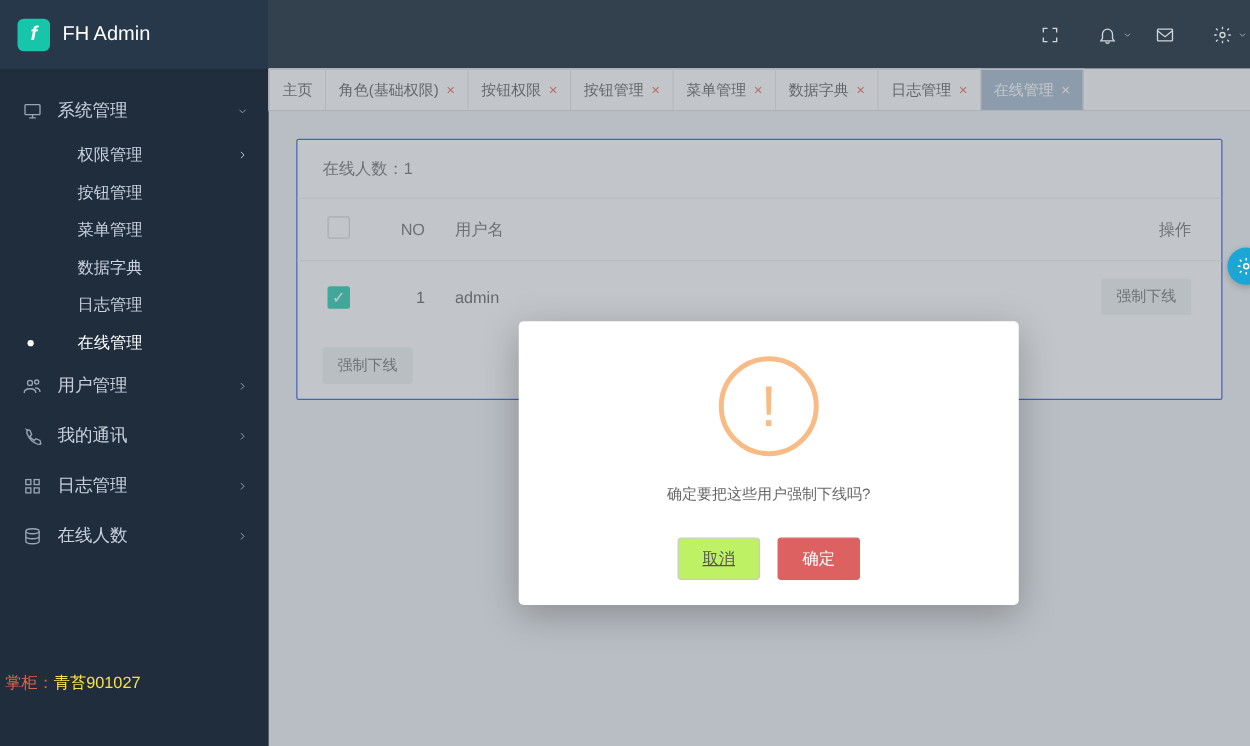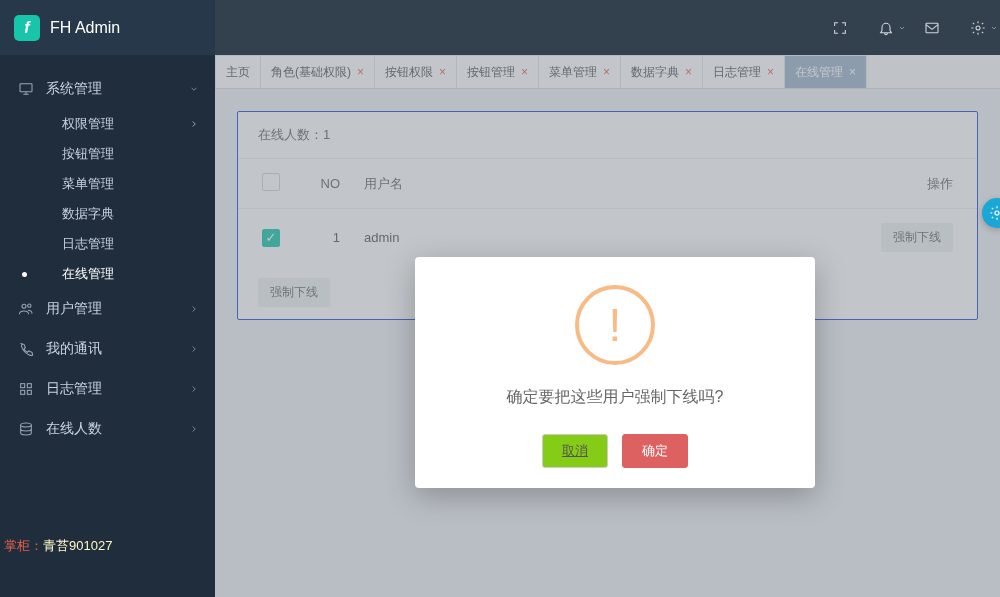--- a/index.html
+++ b/index.html
@@ -27,21 +27,21 @@
   .menu { flex: 1; overflow-y: auto; padding-top: 14px; }
   .menu-item, .submenu-item { display: flex; align-items: center; height: 40px; padding: 0 16px; cursor: pointer; color: var(--text-light); }
   .menu-item .mi-icon { width: 20px; display: flex; align-items: center; justify-content: center; margin-right: 10px; color: var(--text-muted); }
   .menu-item .mi-arrow { margin-left: auto; color: var(--text-muted); }
   .submenu { padding-left: 46px; text-align: right; }
   .submenu-item { height: 30px; font-size: 13px; justify-content: space-between; }
   .submenu-item.active { color: #fff; }
   .submenu-item.active::before { content: ""; width: 5px; height: 5px; border-radius: 50%; background: #fff; position: absolute; left: 22px; }
   .footer-note { position: absolute; left: 0; bottom: 42px; padding: 0 4px; font-size: 13px; }
   .footer-note .a { color: var(--tab-close); }
-  .footer-note .b { color: #fef9c3; }
+  .footer-note .b { color: #fde047; }
 
   
   .header { position: absolute; left: 215px; top: 0; right: 0; height: 55px; background: var(--header-bg); display: flex; align-items: center; justify-content: flex-end; padding: 0 12px; gap: 26px; }
   .header .hbtn { color: #d0d6dd; cursor: pointer; width: 20px; height: 20px; display: flex; align-items: center; justify-content: center; position: relative; }
 
   
   .tabbar { position: absolute; left: 215px; top: 55px; right: 0; height: 34px; background: #fafafa; border-bottom: 1px solid #ddd; display: flex; align-items: stretch; }
   .tab { display: flex; align-items: center; padding: 0 10px; border-right: 1px solid #e6e6e6; font-size: 12px; color: #555; cursor: pointer; position: relative; background: #fff; border-top: 1px solid #e6e6e6; }
   .tab:first-child { border-left: 1px solid #e6e6e6; }
   .tab .tclose { margin-left: 6px; color: var(--tab-close); font-size: 12px; line-height: 1; }
@@ -62,24 +62,24 @@
   .chk.checked { background: var(--accent); border-color: var(--accent); color: #fff; }
   .chip-btn { background: #eef0f3; border: none; border-radius: 2px; padding: 6px 12px; color: #666; font-size: 12px; cursor: pointer; }
   .card-ft { padding: 12px 20px; }
 
   
   .scrim { position: absolute; inset: 0; left: 215px; top: 55px; background: rgba(120,128,138,0.45); }
 
   
   .modal { position: absolute; width: 400px; background: #fff; border-radius: 4px; box-shadow: 0 8px 30px rgba(0,0,0,0.25); left: 415px; top: 257px; padding: 28px 20px 20px; text-align: center; }
   .warn-icon { width: 80px; height: 80px; border: 4px solid var(--warn-ring); border-radius: 50%; margin: 0 auto 22px; display: flex; align-items: center; justify-content: center; color: var(--warn-ring); font-size: 46px; }
-  .modal-msg { color: #666; font-size: 16px; margin-bottom: 26px; }
+  .modal-msg { color: #666; font-size: 12px; margin-bottom: 26px; }
   .modal-actions { display: flex; gap: 14px; justify-content: center; }
   .btn { min-width: 66px; height: 34px; border-radius: 3px; font-size: 13px; cursor: pointer; }
-  .btn-cancel { background: #84cc16; border: 1px solid #ccc; color: #555; text-decoration: underline; }
+  .btn-cancel { background: #bef264; border: 1px solid #ccc; color: #555; text-decoration: underline; }
   .btn-ok { background: var(--btn-red); border: 1px solid var(--btn-red); color: #fff; }
 
   
   .float-gear { position: absolute; right: -12px; top: 198px; width: 30px; height: 30px; border-radius: 50%; background: #1aa7d6; color: #fff; display: flex; align-items: center; justify-content: center; cursor: pointer; box-shadow: 0 2px 6px rgba(0,0,0,0.2); }
 
   
   svg { width: 16px; height: 16px; display: block; }
   .hbtn svg, .mi-icon svg { stroke: currentColor; fill: none; stroke-width: 1.6; }
   .mi-arrow svg { stroke: currentColor; fill: none; stroke-width: 1.8; width: 10px; height: 10px; }
 </style>

